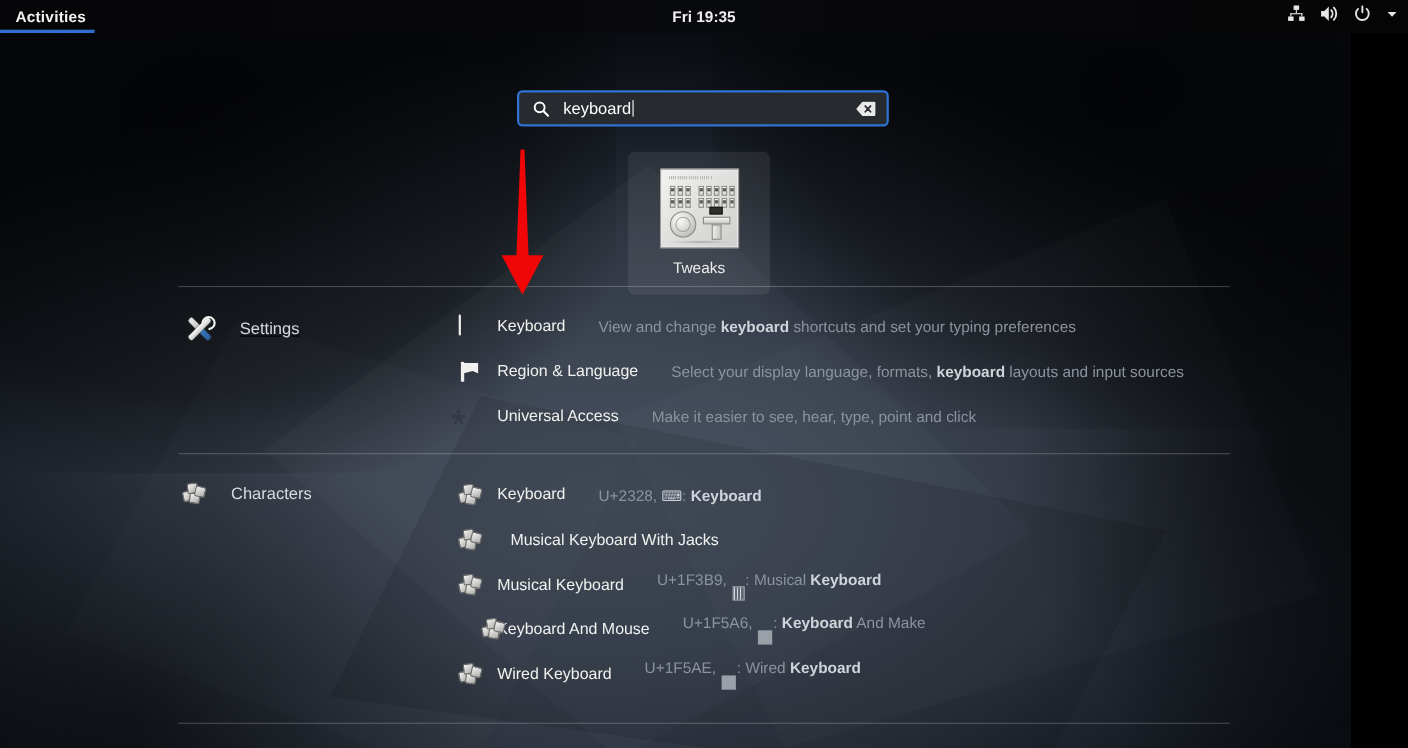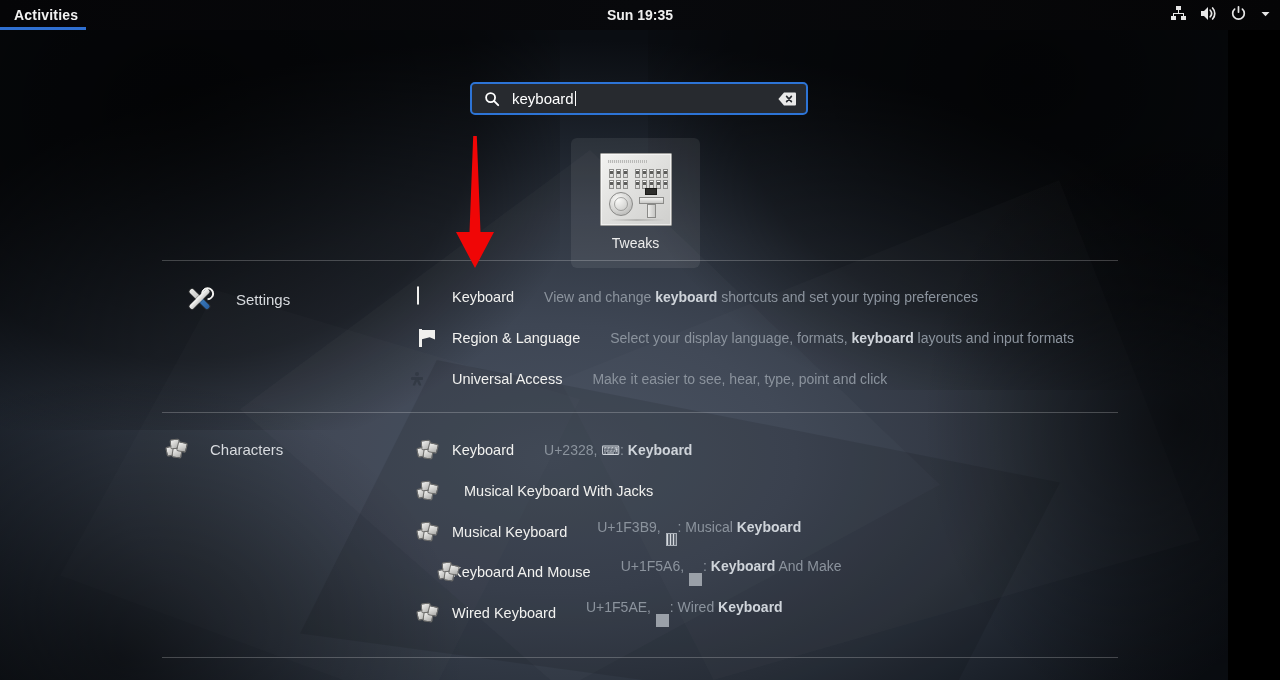--- a/index.html
+++ b/index.html
@@ -284,21 +284,21 @@
 
 <div class="desktop">
 
   <div class="topbar">
     <div class="activities">
       <span>Activities</span>
       <span class="activities-underline"></span>
     </div>
 
     <div class="clock">
-      <span>Sun 19:35</span>
+      <span>Fri 19:35</span>
     </div>
 
     <div class="tray">
       <span class="ico">
         <svg width="17" height="17" viewBox="0 0 17 17">
           <rect x="6" y="1" width="5" height="4" fill="#e6e6e6"></rect>
           <rect x="8" y="5" width="1" height="3" fill="#e6e6e6"></rect>
           <rect x="3" y="8" width="11" height="1" fill="#e6e6e6"></rect>
           <rect x="3" y="8" width="1" height="3" fill="#e6e6e6"></rect>
           <rect x="13" y="8" width="1" height="3" fill="#e6e6e6"></rect>
@@ -381,42 +381,42 @@
         <span class="tw-fader-v"></span>
         <span class="tw-base"></span>
       </div>
       <div class="app-label">Tweaks</div>
     </div>
 
     <div class="sep" style="top:230px;"></div>
     <div class="sep" style="top:382px;"></div>
     <div class="sep" style="top:627px;"></div>
 
-    <div class="sec-head" style="left:184px; top:254px;">
+    <div class="sec-head" style="left:166px; top:254px;text-decoration:underline;">
       <span class="ic-tools">
         <span class="driver"></span>
           <span class="wrench"></span>
       </span>
       <span class="sec-label">Settings</span>
     </div>
 
     <div class="res-row" style="top:254px;">
       <span class="r-ico">
         <span class="ic-keyboard"><span class="keys"></span><span class="space"></span></span>
       </span>
       <span class="r-title">Keyboard</span>
       <span class="r-desc"><span>View and change </span><span class="b">keyboard</span><span> shortcuts and set your typing preferences</span></span>
     </div>
 
     <div class="res-row" style="top:295px;">
       <span class="r-ico">
         <span class="ic-flag"><span class="pole"></span><span class="cloth"></span></span>
       </span>
       <span class="r-title">Region &amp; Language</span>
-      <span class="r-desc"><span>Select your display language, formats, </span><span class="b">keyboard</span><span> layouts and input formats</span></span>
+      <span class="r-desc"><span>Select your display language, formats, </span><span class="b">keyboard</span><span> layouts and input sources</span></span>
     </div>
 
     <div class="res-row" style="top:336px;">
       <span class="r-ico">
         <span class="ic-access"><span class="head"></span><span class="body"></span><span class="legs"></span></span>
       </span>
       <span class="r-title">Universal Access</span>
       <span class="r-desc"><span>Make it easier to see, hear, type, point and click</span></span>
     </div>
 

